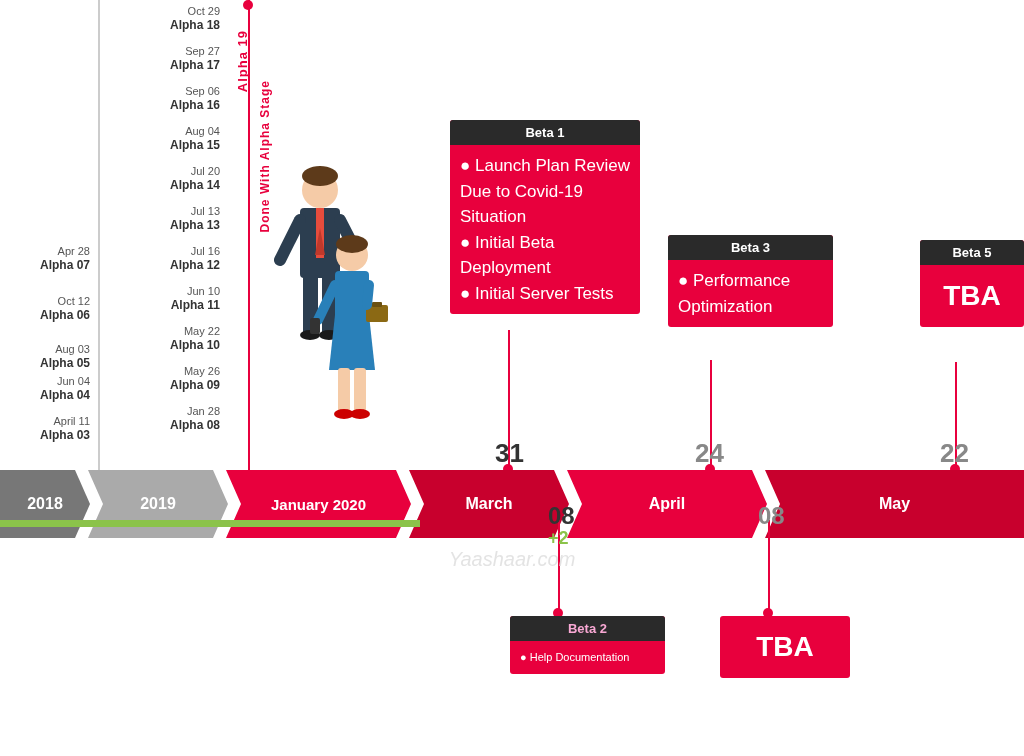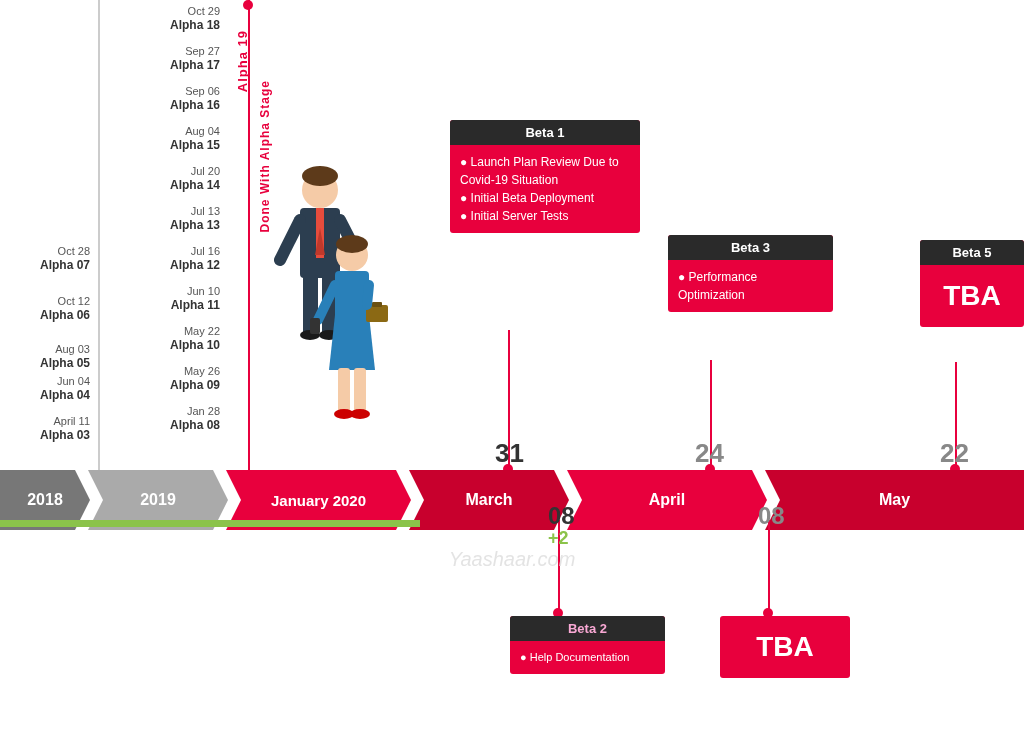--- a/index.html
+++ b/index.html
@@ -95,21 +95,21 @@
       color: white;
       text-align: center;
       font-size: 13px;
       font-weight: bold;
       padding: 5px 10px;
       border-radius: 3px 3px 0 0;
     }
 
     .beta-box-above .beta-content {
       padding: 8px 10px;
-      font-size: 12px;
+      font-size: 17px;
       line-height: 1.5;
     }
 
     .beta-box-above .beta-content p::before {
       content: "● ";
     }
 
     
     .beta-box-below {
       position: absolute;
@@ -142,21 +142,21 @@
 <body>
 
 <div class="timeline-container">
 
   <div class="top-section">
 
     <div class="v-line v-line-left"></div>
 
     <div class="alpha-left">
       <div class="alpha-entry" style="top:245px;">
-        <span class="date-text">Oct 28</span>
+        <span class="date-text">Apr 28</span>
         <span class="label-text">Alpha 07</span>
       </div>
       <div class="alpha-entry" style="top:295px;">
         <span class="date-text">Oct 12</span>
         <span class="label-text">Alpha 06</span>
       </div>
       <div class="alpha-entry" style="top:335px;margin-top:8px;">
         <span class="date-text">Aug 03</span>
         <span class="label-text">Alpha 05</span>
       </div>
@@ -301,21 +301,21 @@
       <div class="beta-content" style="text-align:center; font-size:28px; font-weight:bold; padding:10px;">TBA</div>
     </div>
 
     <div style="position:absolute; left:955px; top:362px; width:2px; height:108px; background:#e8003d;"></div>
     <div style="position:absolute; left:950px; top:464px; width:10px; height:10px; border-radius:50%; background:#e8003d;"></div>
 
     <div style="position:absolute; left:940px; top:438px; font-size:26px; font-weight:bold; color:#888;">22</div>
 
   </div>
 
-  <div style="position:absolute; top:470px; left:0; width:1024px; height:60px; display:flex; align-items:stretch;">
+  <div style="position:absolute; top:470px; left:0; width:1024px; height:68px; display:flex; align-items:stretch;">
 
     <div style="background:#777; width:90px; display:flex; align-items:center; justify-content:center; color:white; font-size:16px; font-weight:bold; clip-path:polygon(0 0,calc(100% - 15px) 0,100% 50%,calc(100% - 15px) 100%,0 100%);">2018</div>
 
     <div style="background:#aaa; width:140px; display:flex; align-items:center; justify-content:center; color:white; font-size:16px; font-weight:bold; clip-path:polygon(0 0,calc(100% - 15px) 0,100% 50%,calc(100% - 15px) 100%,0 100%,15px 50%); margin-left:-2px;">2019</div>
 
     <div style="background:#e8003d; width:185px; display:flex; align-items:center; justify-content:center; color:white; font-size:15px; font-weight:bold; clip-path:polygon(0 0,calc(100% - 15px) 0,100% 50%,calc(100% - 15px) 100%,0 100%,15px 50%); margin-left:-2px;">January 2020</div>
 
     <div style="background:#c8002d; width:160px; display:flex; align-items:center; justify-content:center; color:white; font-size:16px; font-weight:bold; clip-path:polygon(0 0,calc(100% - 15px) 0,100% 50%,calc(100% - 15px) 100%,0 100%,15px 50%); margin-left:-2px;">March</div>
 
     <div style="background:#e8003d; width:200px; display:flex; align-items:center; justify-content:center; color:white; font-size:16px; font-weight:bold; clip-path:polygon(0 0,calc(100% - 15px) 0,100% 50%,calc(100% - 15px) 100%,0 100%,15px 50%); margin-left:-2px;">April</div>

